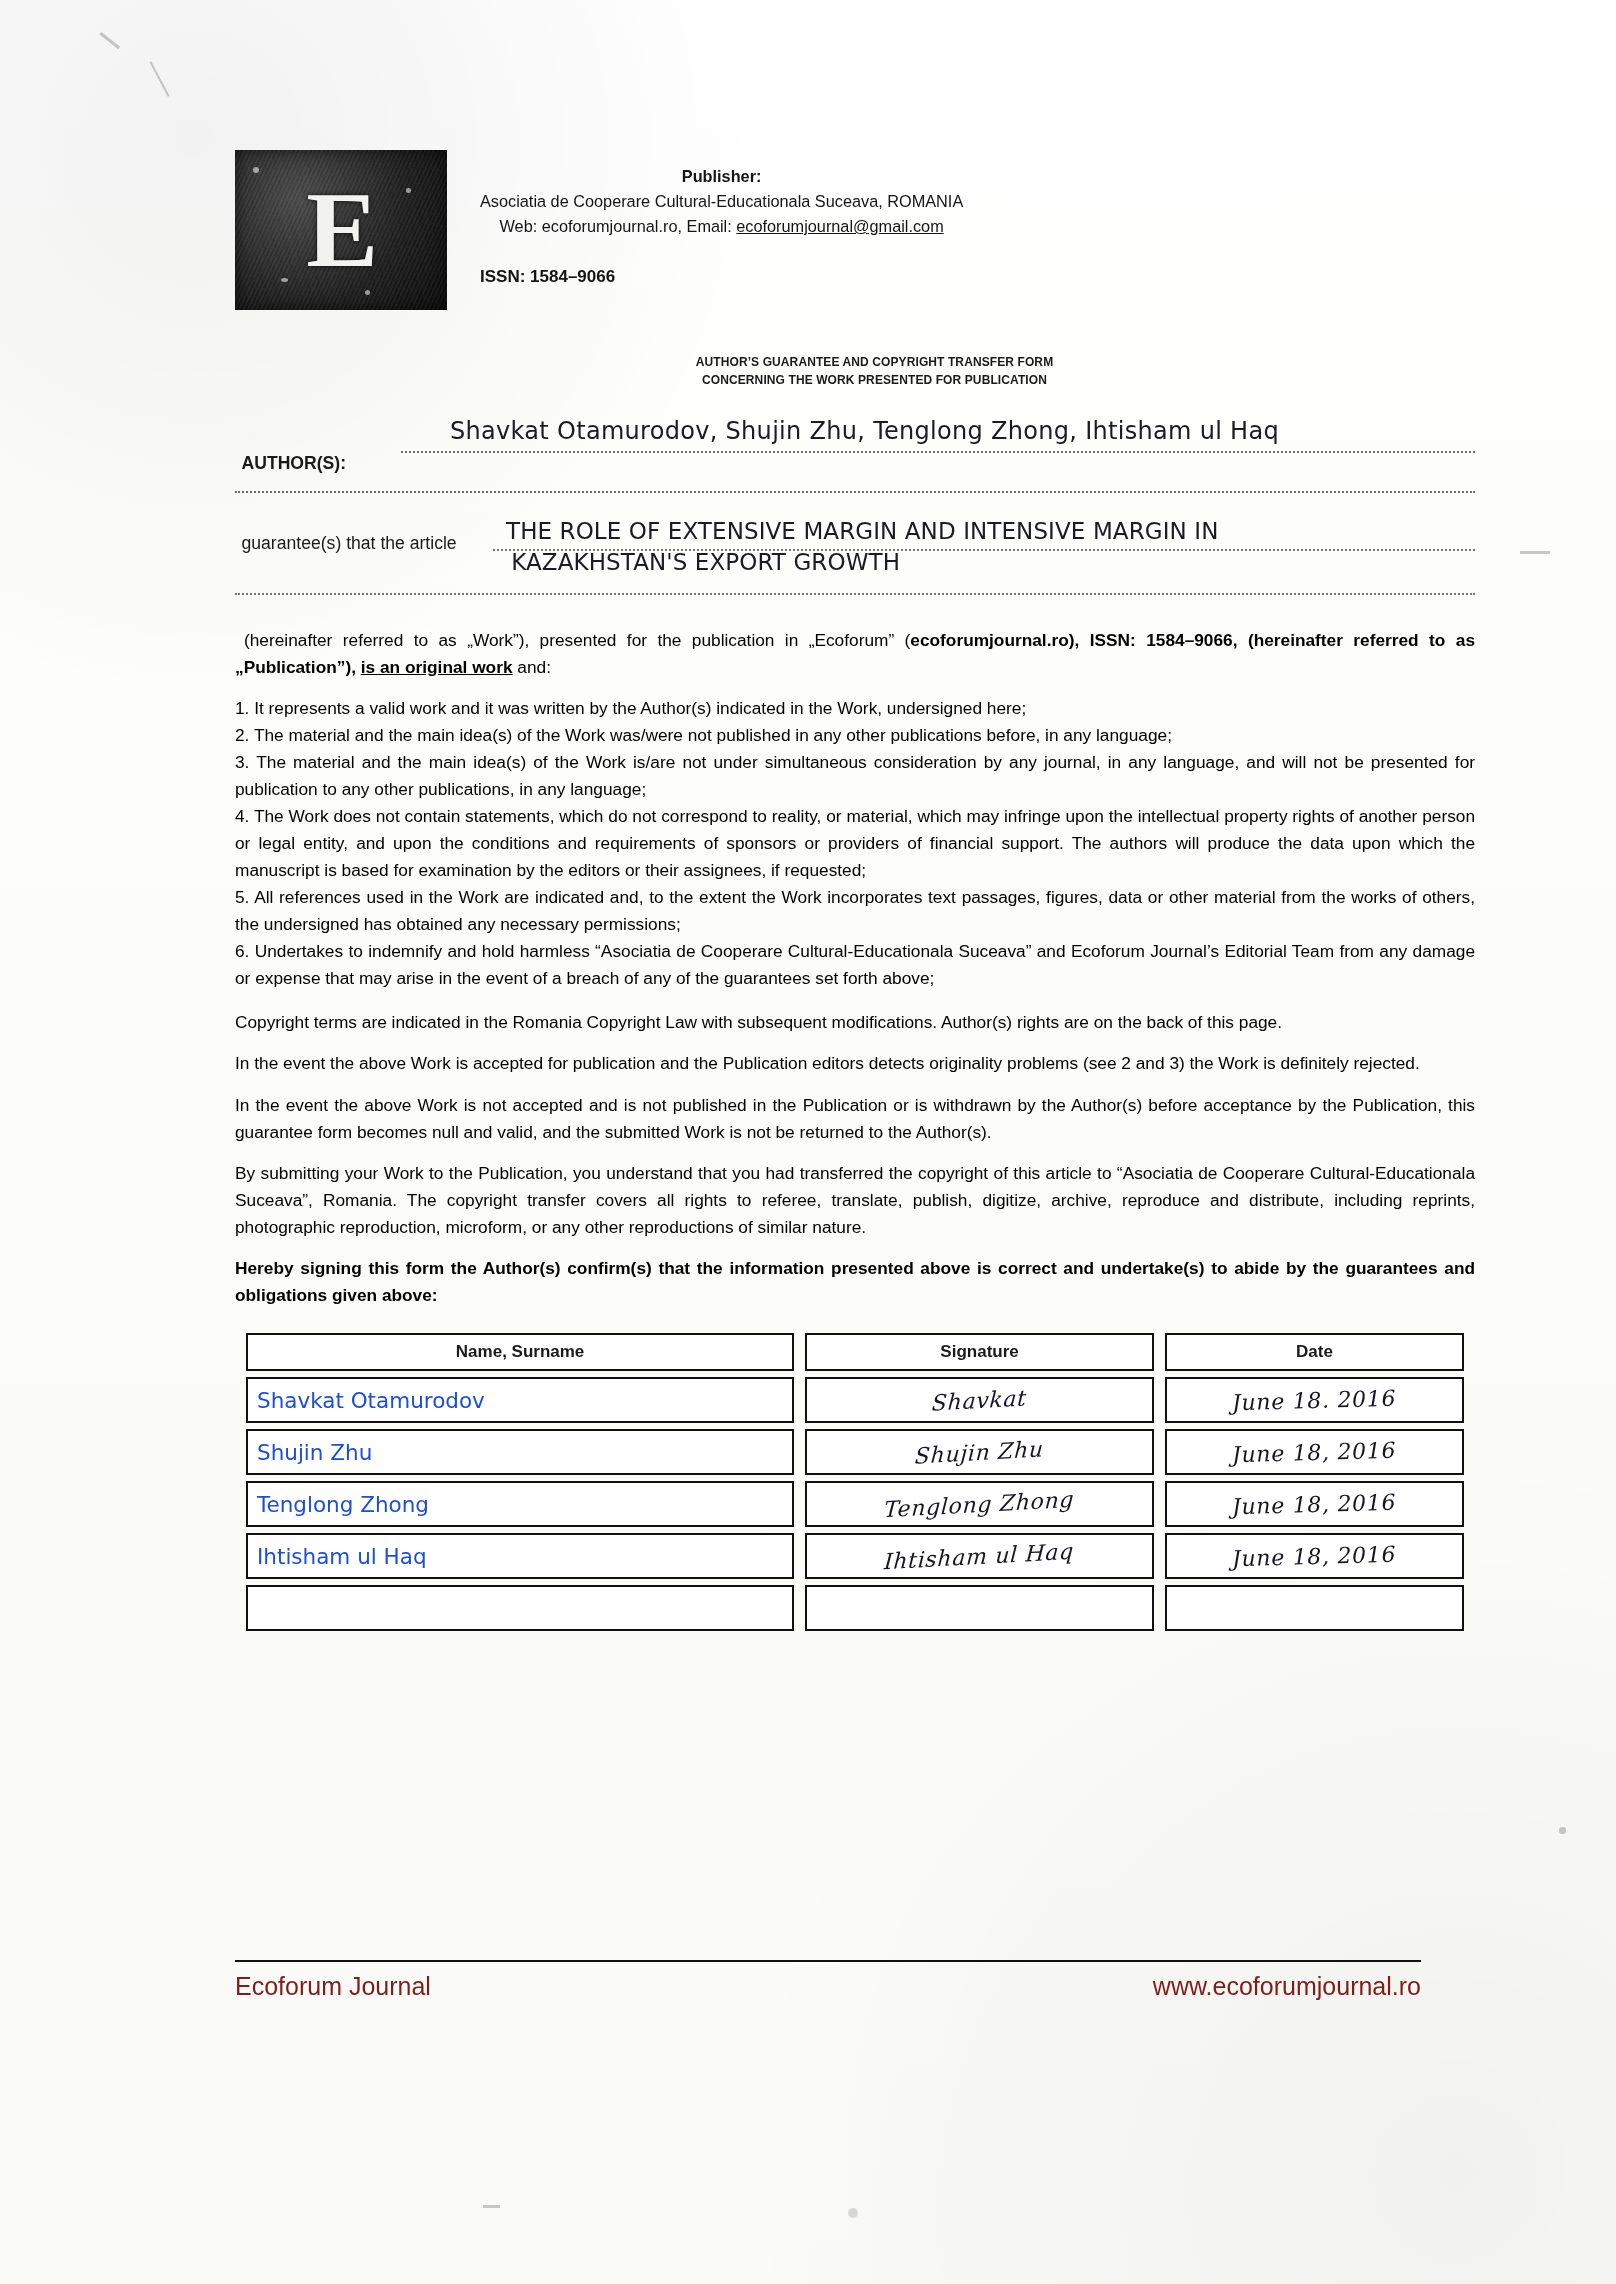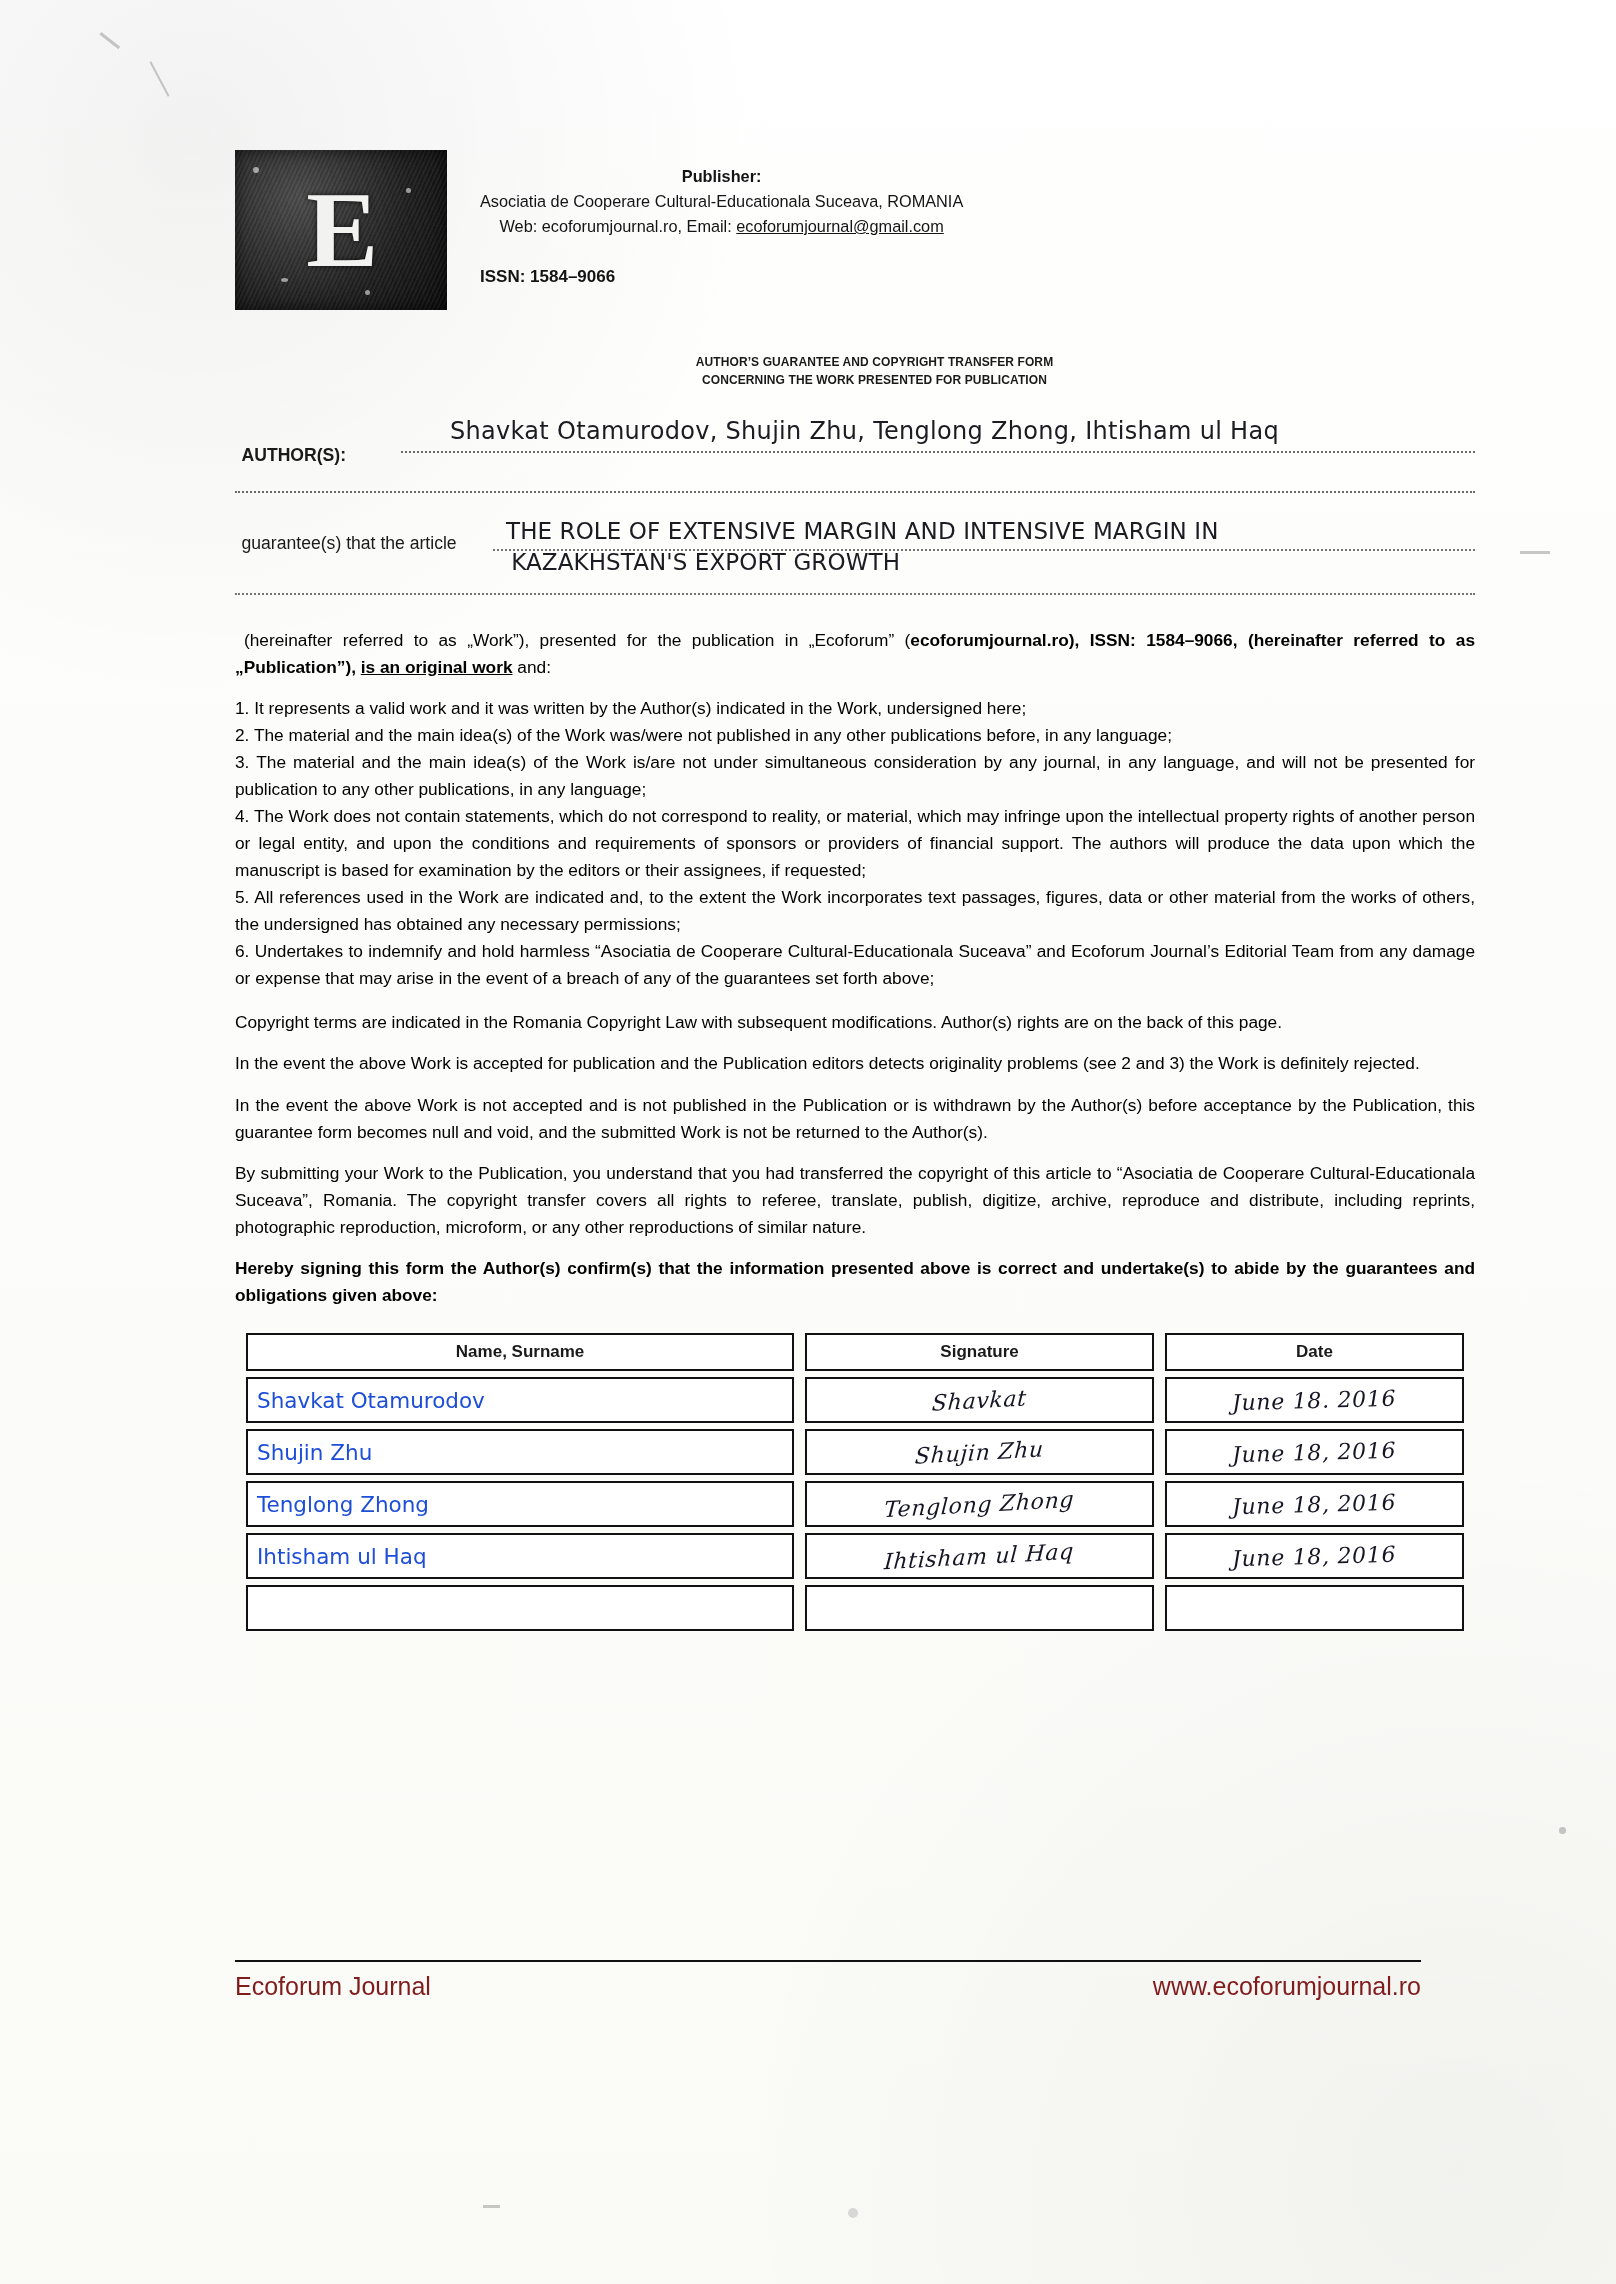--- a/index.html
+++ b/index.html
@@ -98,21 +98,21 @@
 
   
   .author-zone {
     margin-top: 22px;
     position: relative;
     height: 98px;
   }
   .author-label {
     position: absolute;
     left: 6.5px;
-    top: 34px;
+    top: 42px;
     font-weight: bold;
     font-size: 17.6px;
   }
   .author-handwritten {
     position: absolute;
     left: 215px;
     top: 5.2px;
     font-family: "DejaVu Sans", sans-serif;
     font-size: 24px;
     color: #1b1b22;
@@ -334,21 +334,21 @@
         <p>1. It represents a valid work and it was written by the Author(s) indicated in the Work, undersigned here;</p>
         <p>2. The material and the main idea(s) of the Work was/were not published in any other publications before, in any language;</p>
         <p>3. The material and the main idea(s) of the Work is/are not under simultaneous consideration by any journal, in any language, and will not be presented for publication to any other publications, in any language;</p>
         <p>4. The Work does not contain statements, which do not correspond to reality, or material, which may infringe upon the intellectual property rights of another person or legal entity, and upon the conditions and requirements of sponsors or providers of financial support. The authors will produce the data upon which the manuscript is based for examination by the editors or their assignees, if requested;</p>
         <p>5. All references used in the Work are indicated and, to the extent the Work incorporates text passages, figures, data or other material from the works of others, the undersigned has obtained any necessary permissions;</p>
         <p>6. Undertakes to indemnify and hold harmless “Asociatia de Cooperare Cultural-Educationala Suceava” and Ecoforum Journal’s Editorial Team from any damage or expense that may arise in the event of a breach of any of the guarantees set forth above;</p>
       </div>
 
       <p>Copyright terms are indicated in the Romania Copyright Law with subsequent modifications. Author(s) rights are on the back of this page.</p>
       <p>In the event the above Work is accepted for publication and the Publication editors detects originality problems (see 2 and 3) the Work is definitely rejected.</p>
-      <p>In the event the above Work is not accepted and is not published in the Publication or is withdrawn by the Author(s) before acceptance by the Publication, this guarantee form becomes null and void, and the submitted Work is not be returned to the Author(s).</p>
+      <p>In the event the above Work is not accepted and is not published in the Publication or is withdrawn by the Author(s) before acceptance by the Publication, this guarantee form becomes null and valid, and the submitted Work is not be returned to the Author(s).</p>
       <p>By submitting your Work to the Publication, you understand that you had transferred the copyright of this article to “Asociatia de Cooperare Cultural-Educationala Suceava”, Romania. The copyright transfer covers all rights to referee, translate, publish, digitize, archive, reproduce and distribute, including reprints, photographic reproduction, microform, or any other reproductions of similar nature.</p>
       <p class="b tight">Hereby signing this form the Author(s) confirm(s) that the information presented above is correct and undertake(s) to abide by the guarantees and obligations given above:</p>
     </div>
 
     <table class="sig-table">
       <thead>
         <tr>
           <th class="col-name">Name, Surname</th>
           <th class="col-sig">Signature</th>
           <th class="col-date">Date</th>

